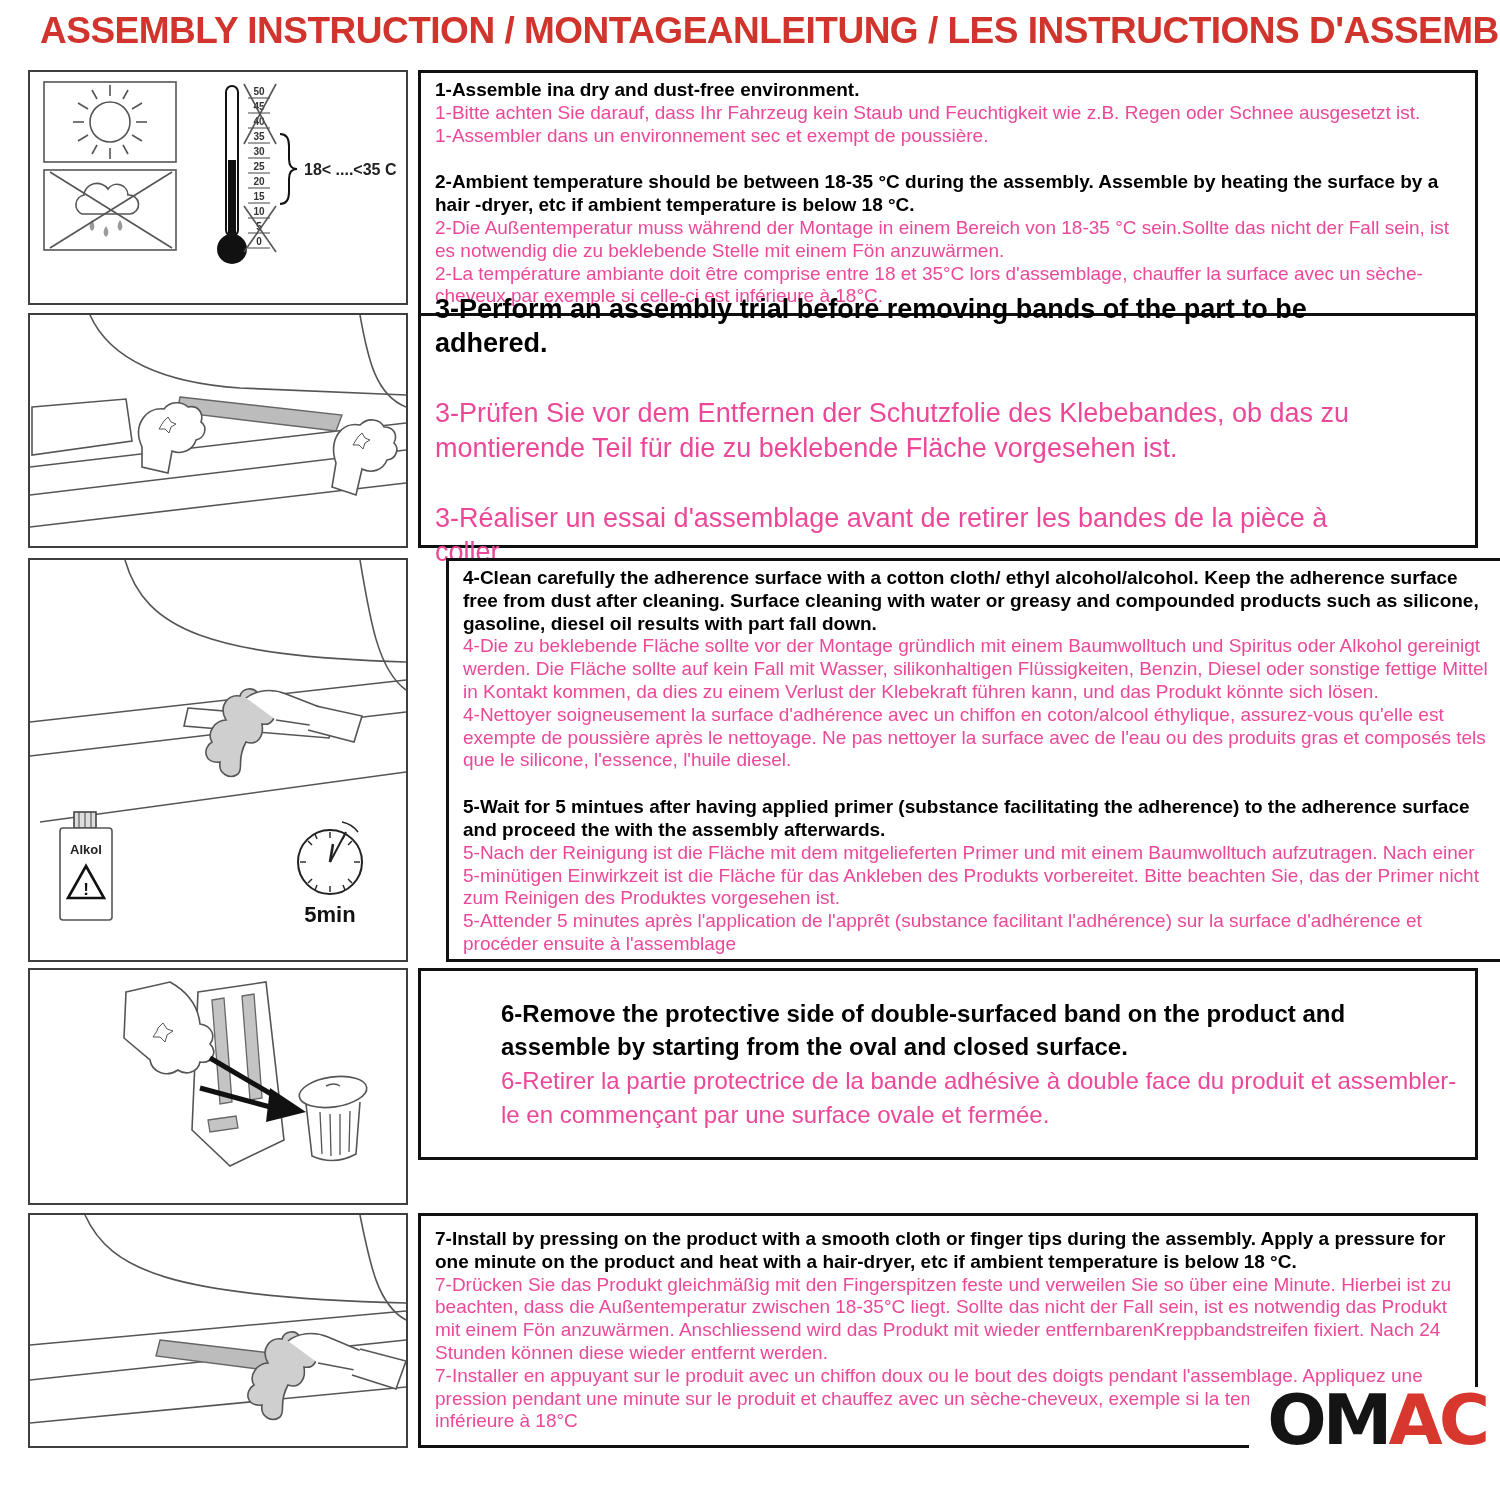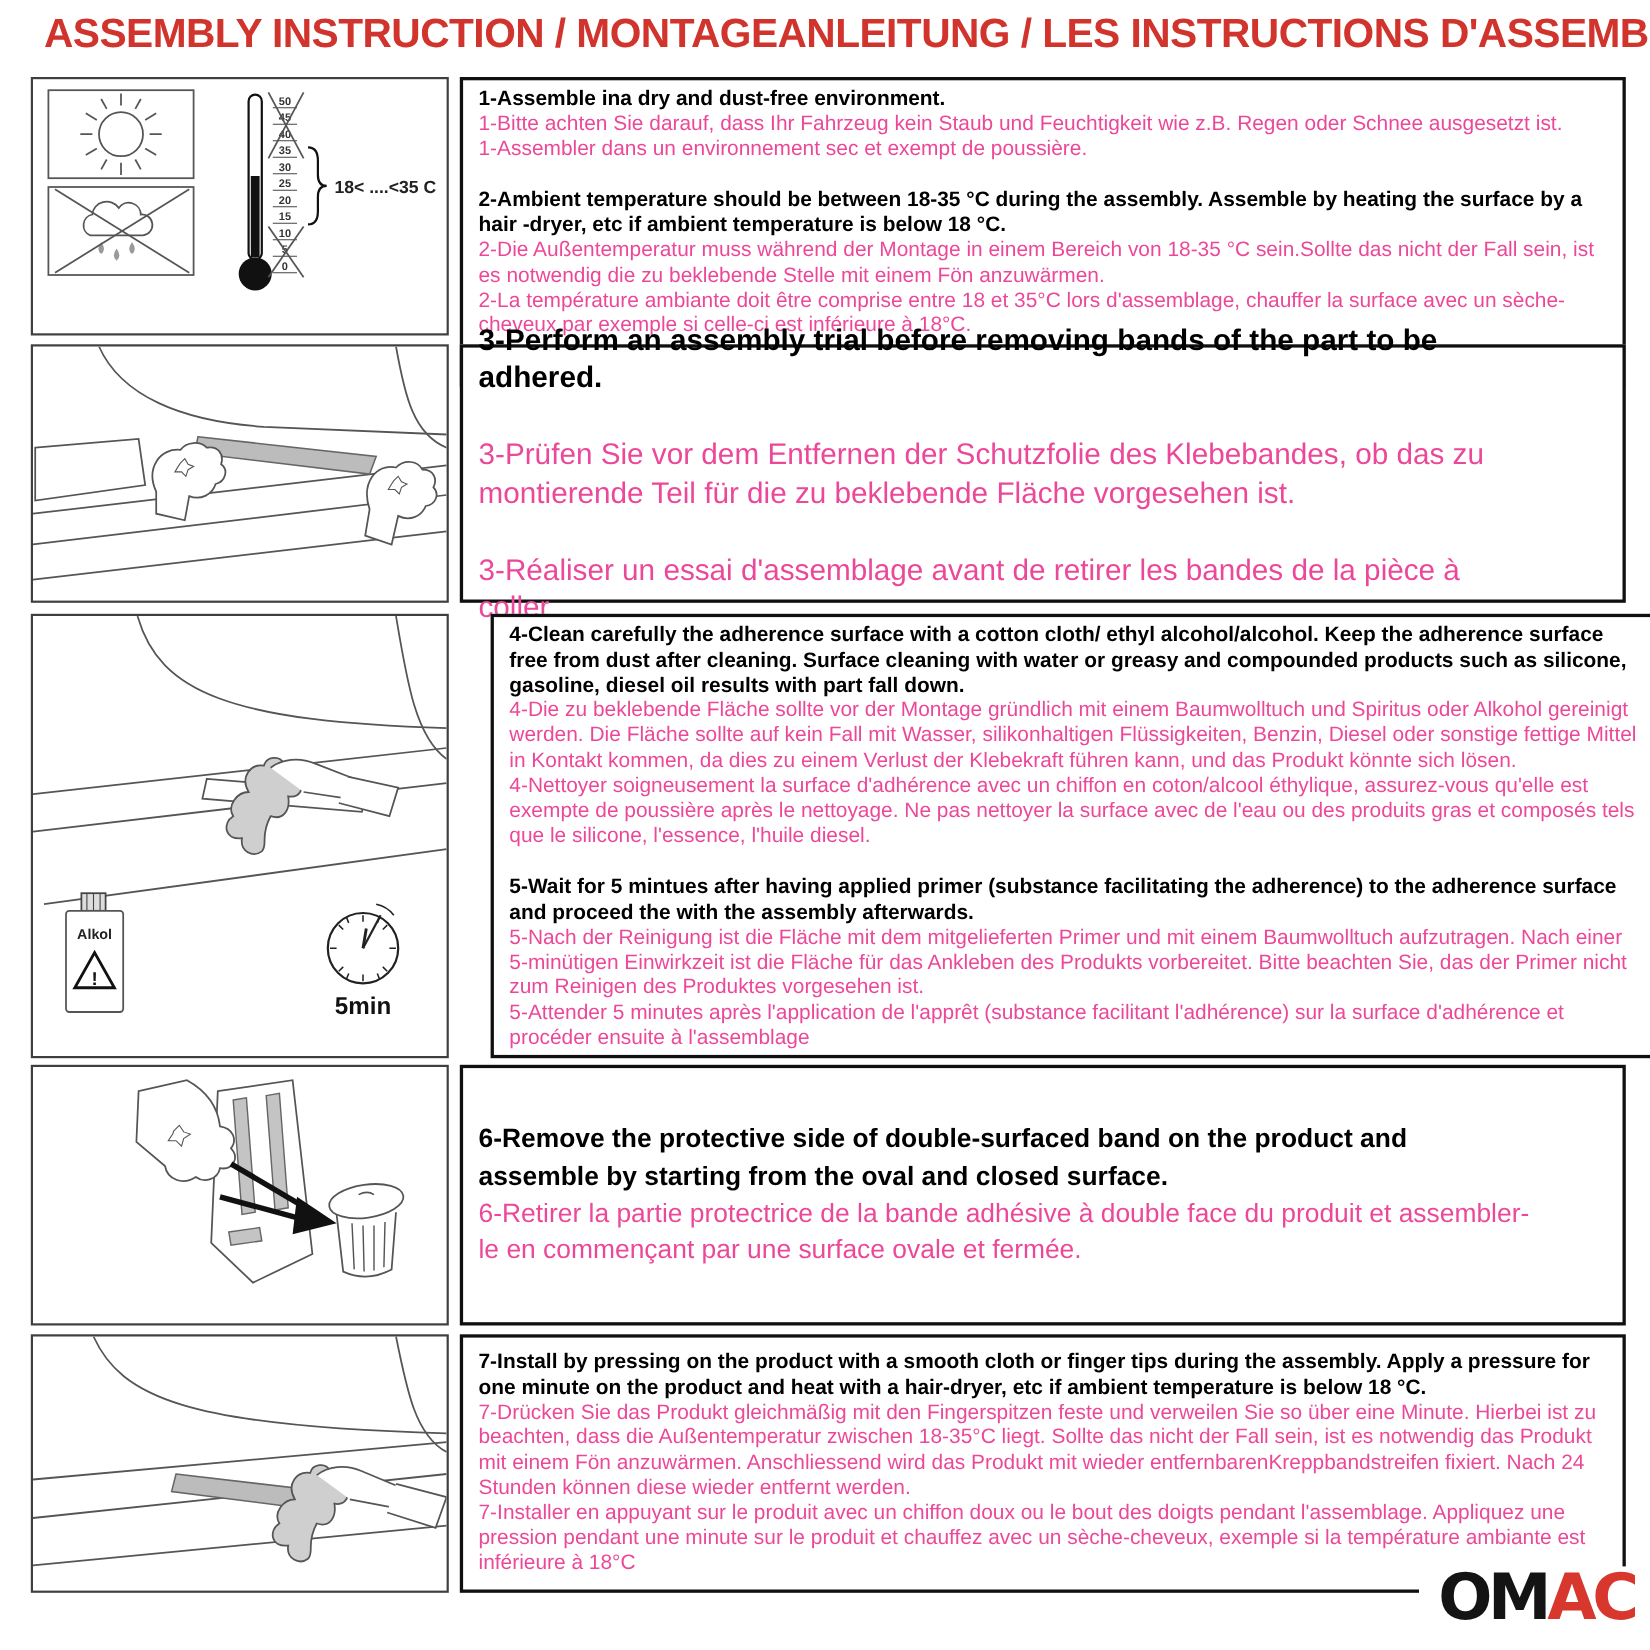--- a/index.html
+++ b/index.html
@@ -22,22 +22,22 @@
   .fs-small p{font-size:19px;line-height:1.2;}
   .fs-large p{font-size:27px;line-height:1.27;max-width:935px;}
   .fs-med p{font-size:24px;line-height:1.4;max-width:960px;}
 
   svg{display:block;}
   .ln{stroke:#555;stroke-width:1.6;fill:none;}
   .lnk{stroke:#111;stroke-width:2;fill:none;}
   .grayfill{fill:#bcbcbc;stroke:#666;stroke-width:1.4;}
   .whitefill{fill:#fff;stroke:#555;stroke-width:1.6;}
 
-  .logo{position:absolute;right:12px;top:1424px;background:#fff;padding:4px 2px 4px 18px;
-        font-size:58px;font-weight:900;letter-spacing:-4px;line-height:0.85;font-family:"DejaVu Sans",sans-serif;}
+  .logo{position:absolute;right:12px;top:1387px;background:#fff;padding:4px 2px 4px 18px;
+        font-size:70px;font-weight:900;letter-spacing:-4px;line-height:0.85;font-family:"DejaVu Sans",sans-serif;}
   .logo .lb{color:#141414;}
   .logo .lr{color:#d8372e;}
 </style>
 </head>
 <body>
 
 <div class="page">
 
   <div class="title">ASSEMBLY INSTRUCTION / MONTAGEANLEITUNG / LES INSTRUCTIONS D'ASSEMBLAGE</div>
 
@@ -240,21 +240,21 @@
             <line x1="290" y1="142" x2="292" y2="184"></line>
               <line x1="300" y1="144" x2="301" y2="186"></line>
             <line x1="310" y1="144" x2="310" y2="185"></line>
               <line x1="320" y1="141" x2="319" y2="182"></line>
           </g>
           <ellipse cx="303" cy="122" rx="34" ry="15" class="whitefill" transform="rotate(-8 303 122)"></ellipse>
           <path d="M296 116 q8 -4 14 0" stroke="#555" stroke-width="1.4" fill="none"></path>
         </g>
       </svg>
     </div>
-    <div class="textbox fs-med center" style="top:0;height:237px;">
+    <div class="textbox fs-med center" style="top:0;height:192px;align-items:flex-end;">
       <p class="b">6-Remove the protective side of double-surfaced band on the product and assemble by starting from the oval and closed surface.</p>
       <p class="n">6-Retirer la partie protectrice de la bande adhésive à double face du produit et assembler-le en commençant par une surface ovale et fermée.</p>
     </div>
   </div>
 
   <div class="row" style="top:1213px;height:290px;padding-left:48px;">
     <div class="imgbox" style="top:0;height:235px;">
       <svg viewBox="0 0 376 231" width="376" height="231">
         <path d="M55 0 C 80 55 140 82 376 88" class="ln"></path>
         <path d="M330 0 C 340 50 348 90 376 105" class="ln"></path>

